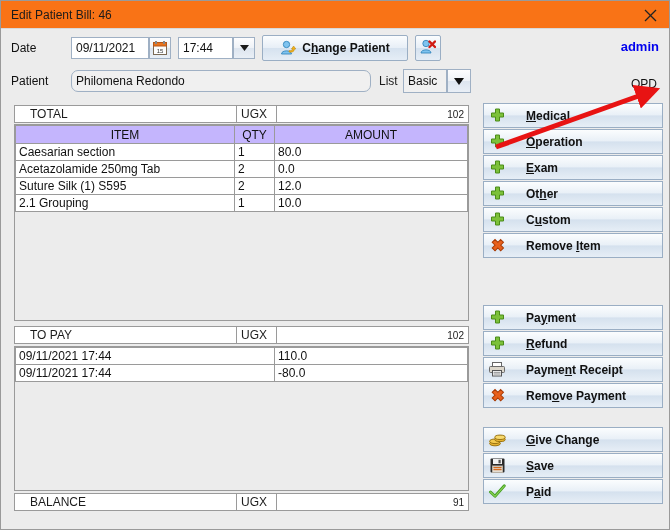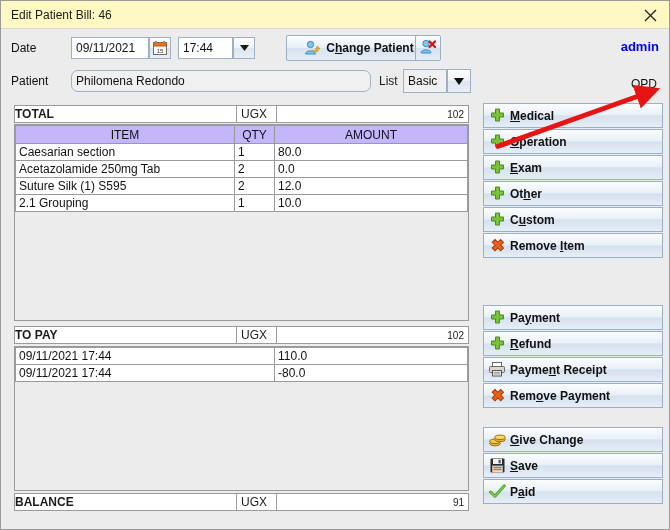--- a/index.html
+++ b/index.html
@@ -13,21 +13,21 @@
   #app{
     position:relative;width:670px;height:530px;
     border:1px solid #9a9a9a;
     box-sizing:border-box;
     background:#ececec;
   }
 
   
   .titlebar{
     position:absolute;left:0;top:0;width:668px;height:28px;
-    background:#fef9c3;
+    background:#f97316;
     border-bottom:1px solid #d8d8d8;
     box-sizing:border-box;
   }
   .titlebar .title{
     position:absolute;left:10px;top:7px;
     font-size:12px;color:#1b1b1b;
   }
   .titlebar .closebtn{
     position:absolute;right:8px;top:4px;width:22px;height:20px;
     cursor:default;
@@ -68,21 +68,21 @@
     color:#111;font-size:12px;
   }
   .sumbar{
     position:absolute;box-sizing:border-box;
     border:1px solid #9a9a9a;
     background:#ffffff;
     display:flex;align-items:center;
     height:18px;
   }
   .sumbar .c1{
-    flex:0 0 222px;padding-left:0;font-weight:bold;font-size:12px;
+    flex:0 0 222px;padding-left:15px;font-weight:normal;font-size:12px;
     border-right:1px solid #9a9a9a;height:100%;display:flex;align-items:center;
     box-sizing:border-box;
   }
   .sumbar .c2{
     flex:0 0 40px;padding-left:4px;font-size:12px;
     border-right:1px solid #9a9a9a;height:100%;display:flex;align-items:center;
     box-sizing:border-box;
   }
   .sumbar .c3{
     flex:1 1 auto;padding-right:4px;font-size:10px;text-align:right;
@@ -111,21 +111,21 @@
   .btncol{position:absolute;left:482px;width:180px;}
   .sbtn{
     position:relative;width:180px;height:25px;box-sizing:border-box;
     background:linear-gradient(to bottom,#fbfdfe 0%,#e9f0f7 47%,#d5e1ee 52%,#e6eef6 100%);
     border:1px solid #9aaec4;
     display:flex;align-items:center;
     font-size:12px;font-weight:bold;color:#111;cursor:default;
     margin-bottom:1px;
   }
   .sbtn .ic{width:26px;display:flex;align-items:center;justify-content:center;flex:0 0 26px;}
-  .sbtn .tx{flex:1 1 auto;}
+  .sbtn .tx{flex:1 1 auto;margin-left:16px;}
 
   
   .arrow{position:absolute;left:0;top:0;width:670px;height:530px;pointer-events:none;}
 </style>
 </head>
 <body>
 
 <div id="app">
 
   <div class="titlebar">
@@ -155,21 +155,21 @@
     </div>
 
     <div class="txtfield" style="position:absolute;left:177px;top:8px;width:55px;">17:44</div>
 
     <div class="spinbtn" style="position:absolute;left:232px;top:8px;width:22px;">
       <svg width="9" height="6" viewBox="0 0 9 6">
         <polygon points="0,0 9,0 4.5,6" fill="#1a1a1a"></polygon>
       </svg>
     </div>
 
-    <div class="jbtn" style="position:absolute;left:261px;top:6px;width:146px;height:26px;margin-left:24px;">
+    <div class="jbtn" style="position:absolute;left:261px;top:6px;width:146px;height:26px;">
       <span style="margin-right:6px;display:flex;">
         <svg width="16" height="16" viewBox="0 0 16 16">
           <circle cx="6.5" cy="4.5" r="3.2" fill="#7fc3ef" stroke="#2a7fb8" stroke-width="0.8"></circle>
           <path d="M1.5 14 C1.5 9.8 11.5 9.8 11.5 14 Z" fill="#7fc3ef" stroke="#2a7fb8" stroke-width="0.8"></path>
           <path d="M9 12 q5 1 5.5 -3 l1.3 0 l-2.2 -3 l-2.2 3 l1.3 0 q-0.4 2.3 -3.7 1.6 Z" fill="#f2b11c" stroke="#b5820c" stroke-width="0.5"></path>
         </svg>
       </span>
       <span>
         <span>C</span><span class="mn">h</span><span>ange Patient</span>
       </span>

